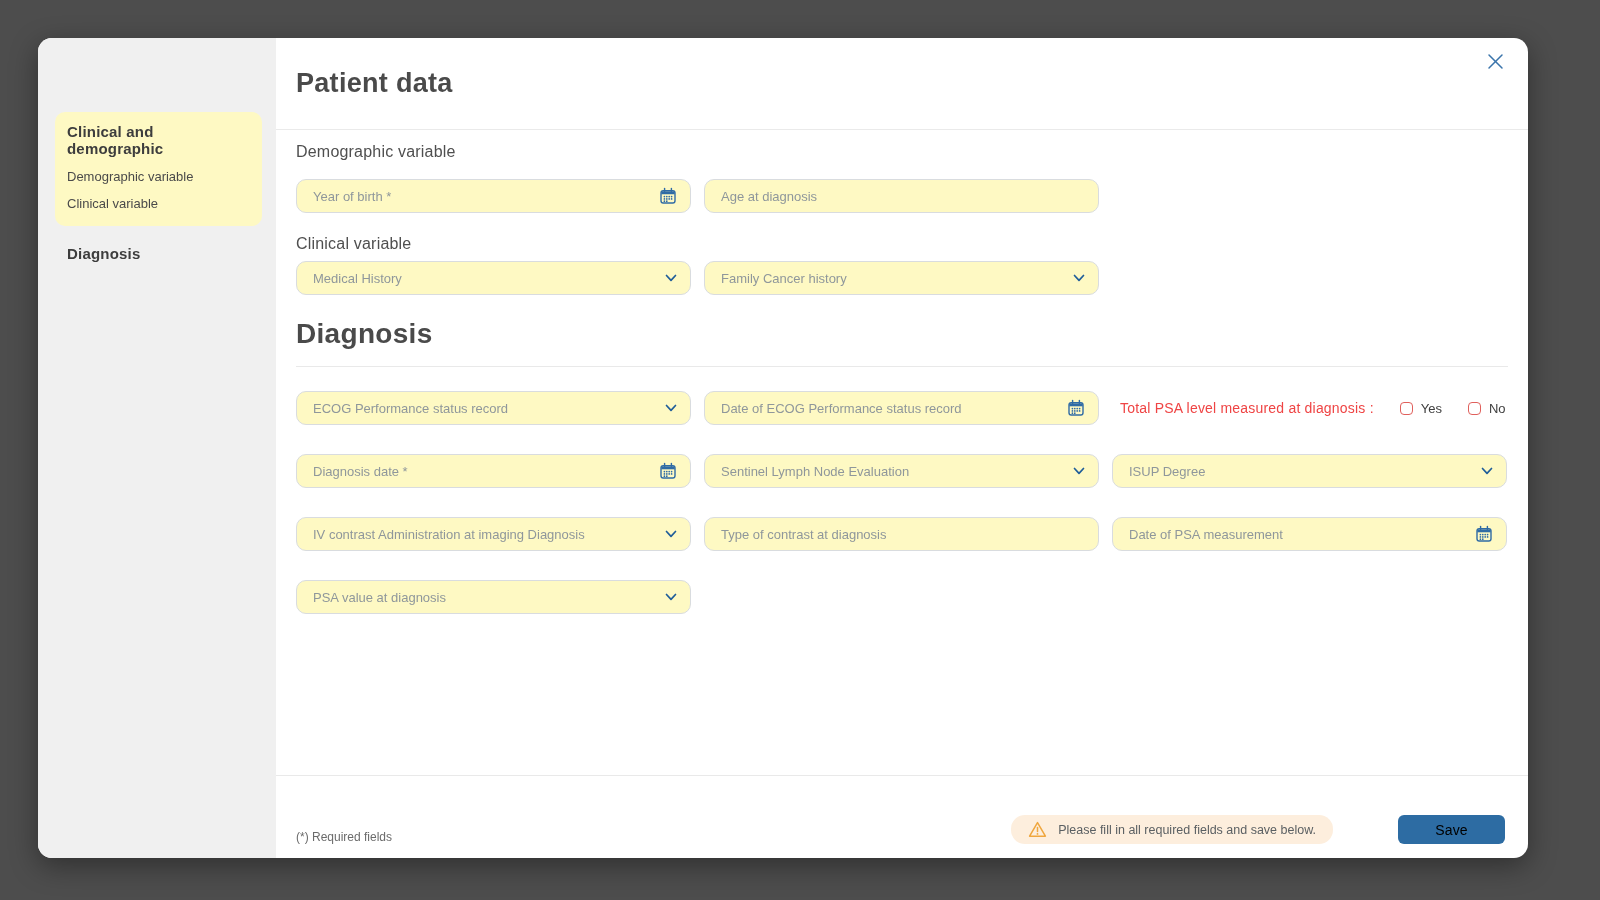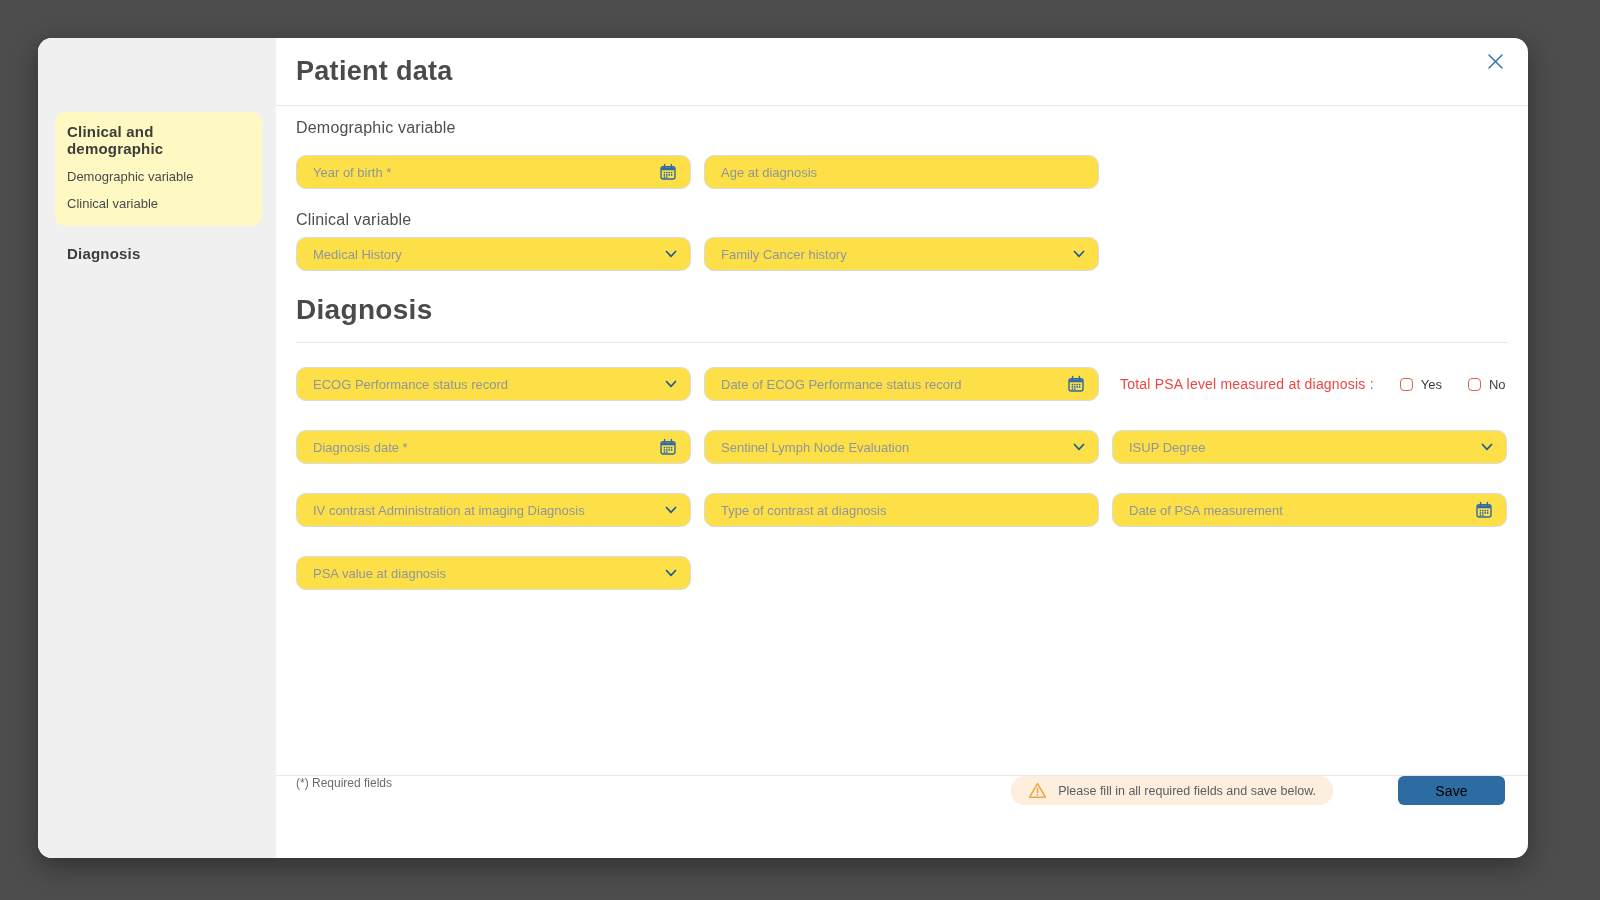--- a/index.html
+++ b/index.html
@@ -15,61 +15,61 @@
   
   .sidebar { flex:none; width:238px; background:#f0f0f0; padding:74px 14px 0 17px; }
   .sidebar-card { background:#fef9c3; border-radius:10px; padding:11px 12px 15px 12px; }
   .sidebar-card-title { font-size:15px; font-weight:bold; color:#3d3d3d; letter-spacing:.2px; }
   .sidebar-sub { font-size:13px; color:#4a4a4a; margin-top:12px; cursor:pointer; }
   .sidebar-diagnosis { font-size:15px; font-weight:bold; color:#3d3d3d; margin:19px 0 0 12px; letter-spacing:.2px; cursor:pointer; }
 
   
   .main { flex:1; display:flex; flex-direction:column; min-width:0; }
   .main-header {
-    height:68px; flex:none; display:flex; align-items:center; justify-content:space-between;
+    height:92px; flex:none; display:flex; align-items:center; justify-content:space-between;
     padding:0 22px 0 20px; border-bottom:1px solid #eaeaea;
   }
   .page-title { font-size:27px; font-weight:bold; color:#4a4a4a; letter-spacing:.3px; }
   .close-btn {
     width:22px; height:22px; border:none; background:transparent; cursor:pointer;
     align-self:flex-start; margin-top:12px; display:flex; align-items:center; justify-content:center;
   }
 
   .content { padding:0 20px; }
   .section-title { margin-top:13px; font-size:16px; color:#4f4f4f; font-weight:500; letter-spacing:.2px; }
   .big-title { margin-top:23px; font-size:28px; font-weight:bold; color:#4a4a4a; letter-spacing:.3px; line-height:32px; }
   .divider { margin-top:16px; height:1px; background:#e9e9e9; }
 
   .grid { display:grid; grid-template-columns:395px 395px 395px; column-gap:13px; row-gap:29px; }
   .grid.mt18 { margin-top:18px; }
   .grid.mt8  { margin-top:8px; }
   .grid.mt24 { margin-top:24px; }
 
   .field {
-    height:34px; border:1px solid #d9dcdf; border-radius:10px; background:#fde047;
+    height:34px; border:1px solid #d9dcdf; border-radius:10px; background:#fef9c3;
     display:flex; align-items:center; padding:0 13px 0 16px;
   }
   .field input {
     flex:1; min-width:0; border:none; outline:none; background:transparent;
     font-family:inherit; font-size:13px; color:#4a4a4a;
   }
   .field input::placeholder { color:#8f979b; opacity:1; }
   .field .trail-icon { flex:none; margin-left:8px; display:flex; align-items:center; cursor:pointer; }
 
   
   .psa-cell { display:flex; align-items:center; padding-left:8px; }
   .psa-label { font-size:14px; color:#ef4444; letter-spacing:.2px; white-space:nowrap; }
   .choice { display:flex; align-items:center; margin-left:26px; cursor:pointer; }
   .choice-box { width:13px; height:13px; border:1.5px solid #e0605c; border-radius:4px; background:#fff; flex:none; }
   .choice-text { font-size:13px; color:#404040; margin-left:8px; }
 
   
   .footer {
     margin-top:auto; flex:none; height:83px; border-top:1px solid #e9e9e9;
-    display:flex; align-items:flex-start; padding:0 23px 14px 20px;
+    display:flex; align-items:flex-end; padding:0 23px 14px 20px;
   }
   .required-note { font-size:12px; color:#6b6b6b; }
   .footer-right { margin-left:auto; display:flex; align-items:center; }
   .warning-pill {
     display:flex; align-items:center; background:#fdeedd; border-radius:14px;
     height:29px; padding:0 17px;
   }
   .warning-pill .w-icon { display:flex; align-items:center; margin-right:11px; }
   .warning-text { font-size:12.5px; color:#5a5f62; }
   .save-btn {

